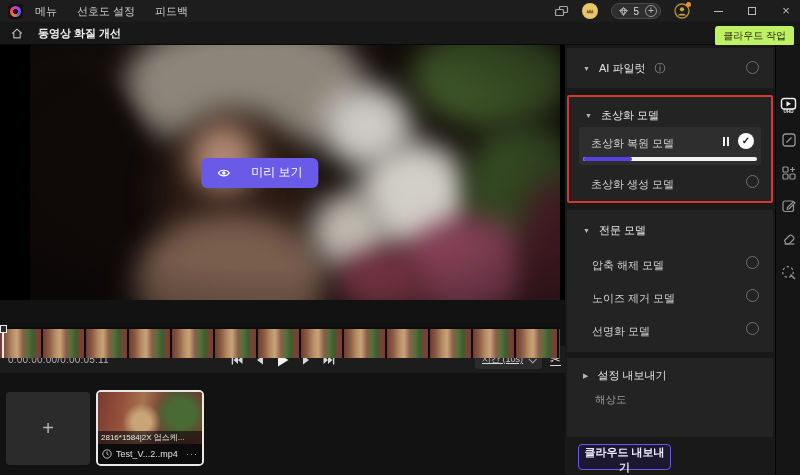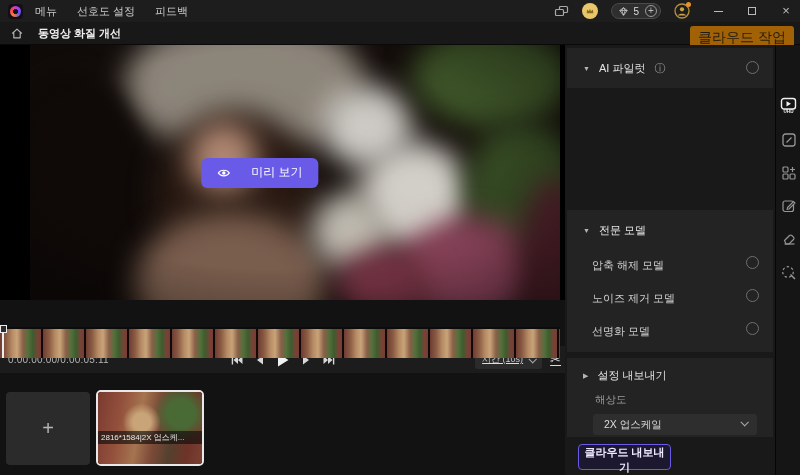--- a/index.html
+++ b/index.html
@@ -23,21 +23,21 @@
   .avatar .dot { position:absolute; right:-1px; top:-1px; width:5px; height:5px; border-radius:50%; background:#e8912a; }
   .win-btn { margin-left:22px; color:#bbb; display:flex; align-items:center; justify-content:center; width:12px; height:12px; }
   .min-bar { width:9px; height:1px; background:#bbb; }
   .max-box { width:8px; height:8px; border:1px solid #bbb; }
   .close-x { font-size:13px; color:#bbb; line-height:12px; }
 
   
   .header { position:absolute; left:0; top:22px; right:0; height:23px; background:#181818; border-bottom:1px solid #090909; display:flex; align-items:center; }
   .home-btn { margin:0 14px 0 10px; display:flex; }
   .page-title { font-size:11px; font-weight:bold; color:#f0f0f0; }
-  .cloud-job-btn { position:absolute; right:6px; top:4px; background:#a16207; color:#241c0d; font-size:14px; padding:3px 8px; border-radius:3px; border:none; }
+  .cloud-job-btn { position:absolute; right:6px; top:4px; background:#bef264; color:#241c0d; font-size:10px; padding:3px 8px; border-radius:3px; border:none; }
 
   
   .stage { position:absolute; left:0; top:45px; width:565px; bottom:0; background:#121212; }
   .preview { position:absolute; left:0; top:0; right:0; height:255px; background:#000; }
   .video { position:absolute; left:30px; top:0; width:530px; height:255px; overflow:hidden; background:#17100d; }
   .blob { position:absolute; border-radius:50%; filter:blur(14px); }
   .vign { position:absolute; inset:0; background:radial-gradient(ellipse at 45% 45%, rgba(0,0,0,0) 55%, rgba(0,0,0,.45)); }
   .dim { position:absolute; inset:0; background:rgba(0,0,0,.12); }
   .preview-btn { position:absolute; left:46%; top:50%; transform:translate(-50%,-50%);
     background:#6a5ae8; color:#fff; border:none; border-radius:6px; height:30px; padding:0 16px;
@@ -247,59 +247,82 @@
     </div>
 
 
     <div class="bin">
       <div class="add-box">
         <span>+</span>
       </div>
       <div class="clip">
         <div class="clip-img"></div>
         <div class="clip-caption">2816*1584|2X 업스케...</div>
+        <div class="clip-namebar">
+          <svg width="10" height="10" viewBox="0 0 12 12">
+              <circle cx="6" cy="6" r="5" fill="none" stroke="#cfcfcf" stroke-width="1.1"></circle>
+              <path d="M6 3.2 V6 L8 7.3" fill="none" stroke="#cfcfcf" stroke-width="1.1"></path>
+            </svg>
+          <span class="clip-name">Test_V...2..mp4</span>
+          <span class="clip-more">···</span>
+        </div>
       </div>
     </div>
   </div>
 
   <div class="panel">
 
     <div class="card" style="top:3px; height:40px;">
       <div class="sec-head" style="top:13px;">
         <span class="tri">▼</span>
         <span>AI 파일럿</span>
         <span class="info-g">ⓘ</span>
       </div>
       <span class="radio" style="top:13px;"></span>
     </div>
 
+    <div class="card card-portrait" style="top:50px; height:108px;">
+      <div class="sec-head" style="top:11px;">
+        <span class="tri">▼</span>
+        <span>초상화 모델</span>
+      </div>
+      <div class="sel-row">
+        <span class="lbl">초상화 복원 모델</span>
+        <span class="pause">
+            <i></i>
+            <i></i>
+          </span>
+        <span class="check-circle">✓</span>
+        <div class="pbar">
+          <div class="pfill" style="width: 28%;"></div>
+        </div>
+      </div>
+      <span class="model-row-lbl" style="left:22px; top:80px;">초상화 생성 모델</span>
+      <span class="radio" style="top:78px; right:12px;"></span>
+    </div>
 
     <div class="card" style="top:165px; height:142px;">
       <div class="sec-head" style="top:13px;">
         <span class="tri">▼</span>
         <span>전문 모델</span>
       </div>
       <span class="model-row-lbl" style="top:48px;">압축 해제 모델</span>
       <span class="radio" style="top:46px;"></span>
       <span class="model-row-lbl" style="top:81px;">노이즈 제거 모델</span>
       <span class="radio" style="top:79px;"></span>
       <span class="model-row-lbl" style="top:114px;">선명화 모델</span>
       <span class="radio" style="top:112px;"></span>
     </div>
 
     <div class="card" style="top:313px; height:79px;">
       <div class="sec-head" style="top:10px;">
         <span class="tri">▶</span>
         <span>설정 내보내기</span>
       </div>
       <span class="resolution-lbl" style="top:35px;">해상도</span>
-      <div class="dropdown">
-        <span>2X 업스케일</span>
-        <i class="chev"></i>
-      </div>
     </div>
   </div>
 
   <button class="btn-abs btn-row-btn cloud-export">클라우드 내보내기</button>
 
   <div class="toolstrip">
     <span class="tool" style="top:52px;">
       <svg width="17" height="17" viewBox="0 0 17 17">
           <rect x="1.5" y="1.5" width="14" height="10.5" rx="2.5" fill="none" stroke="#f0f0f0" stroke-width="1.4"></rect>
           <path d="M6.5 4.2 L11 6.8 L6.5 9.4 Z" fill="#f0f0f0"></path>

